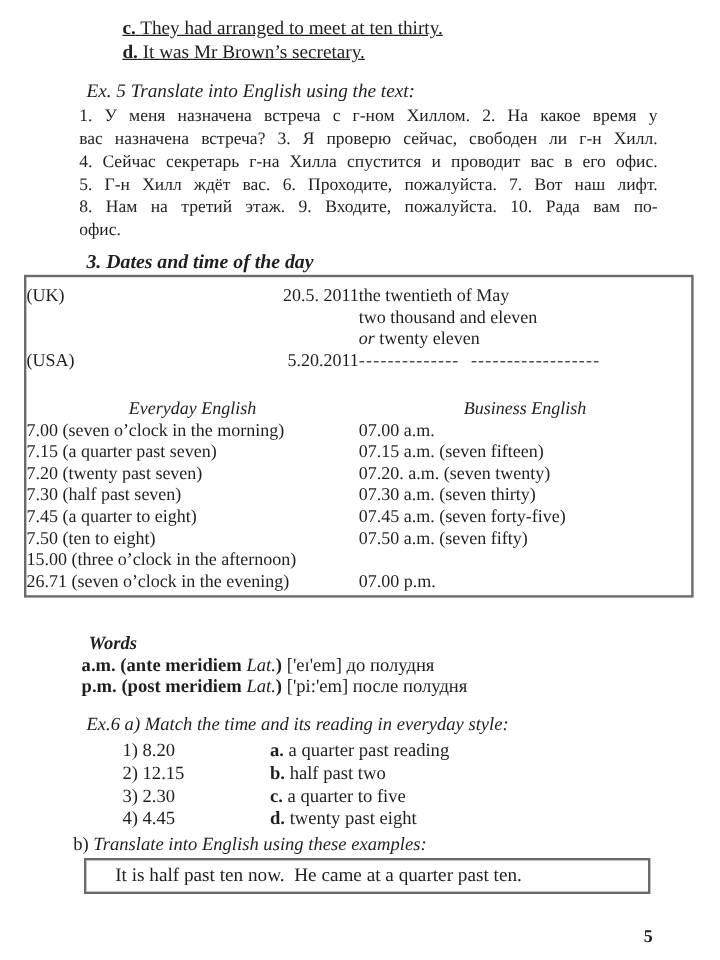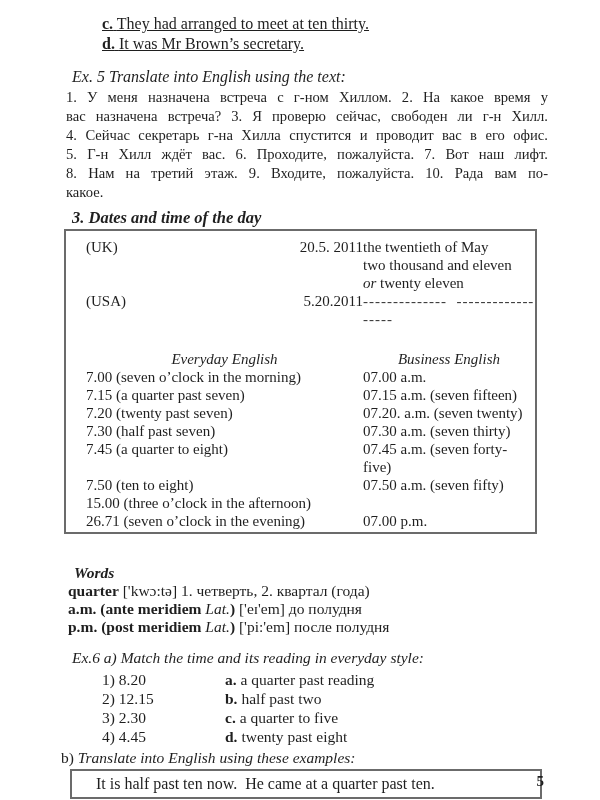--- a/index.html
+++ b/index.html
@@ -24,23 +24,23 @@
   .ex5-head{margin:13px 0 0 72px;font-size:16px;line-height:19px;font-style:italic;}
   .ru-para{margin:2px 0 0 66px;width:482px;font-size:14.6px;line-height:19px;}
   .ru-line{text-align:justify;text-align-last:justify;}
   .ru-line.last{text-align:left;text-align-last:left;}
 
   
   .section-head{margin:7px 0 0 72px;font-size:16.5px;line-height:18px;font-weight:bold;font-style:italic;}
 
   
   .dates-box{
-    margin:2px 0 0 64px;width:473px;box-sizing:border-box;
+    margin:2px 0 0 20px;width:558px;box-sizing:border-box;
     border:2px solid #6b6b6b;
-    padding:7px 0 2px 20px;
+    padding:7px 0 2px 0;
     font-size:15px;line-height:18px;
   }
   .dates-row{display:flex;}
   .dcol1{width:167px;display:flex;flex-direction:column;justify-content:space-between;height:72px;}
   .dcol2{width:110px;display:flex;flex-direction:column;justify-content:space-between;height:72px;text-align:right;}
   .dcol3{flex:1;}
   .dashes{letter-spacing:1px;color:#3a3a3a;}
   .times-head{display:flex;margin-top:22px;font-style:italic;}
   .th-left{width:277px;text-align:center;}
   .th-right{flex:1;text-align:center;}
@@ -76,21 +76,21 @@
     <div><span class="b">d.</span> <span>It was Mr Brown’s secretary.</span></div>
   </div>
 
   <div class="ex5-head">Ex. 5 Translate into English using the text:</div>
   <div class="ru-para">
     <div class="ru-line">1. У меня назначена встреча с г-ном Хиллом. 2. На какое время у</div>
     <div class="ru-line">вас назначена встреча? 3. Я проверю сейчас, свободен ли г-н Хилл.</div>
     <div class="ru-line">4. Сейчас секретарь г-на Хилла спустится и проводит вас в его офис.</div>
     <div class="ru-line">5. Г-н Хилл ждёт вас. 6. Проходите, пожалуйста. 7. Вот наш лифт.</div>
     <div class="ru-line">8. Нам на третий этаж. 9. Входите, пожалуйста. 10. Рада вам по-</div>
-    <div class="ru-line last">какое.</div>
+    <div class="ru-line last">офис.</div>
   </div>
 
   <div class="section-head">3. Dates and time of the day</div>
 
   <div class="dates-box">
     <div class="dates-row">
       <div class="dcol1">
         <span>(UK)</span>
         <span>(USA)</span>
       </div>
@@ -139,21 +139,20 @@
       <div>15.00 (three o’clock in the afternoon)</div>
     </div>
     <div class="time-row">
       <div>26.71 (seven o’clock in the evening)</div>
       <div>07.00 p.m.</div>
     </div>
   </div>
 
   <div class="words">
     <div class="words-head bi">Words</div>
-    <div><span class="b">quarter</span><span class="it"></span><span class="b"></span><span> ['kwɔ:tə] 1. четверть, 2. квартал (года)</span></div>
     <div><span class="b">a.m. (ante meridiem </span><span class="it">Lat.</span><span class="b">)</span><span> ['eɪ'em] до полудня</span></div>
     <div><span class="b">p.m. (post meridiem </span><span class="it">Lat.</span><span class="b">)</span><span> ['pi:'em] после полудня</span></div>
   </div>
 
   <div class="ex6-head">Ex.6 a) Match the time and its reading in everyday style:</div>
   <div class="ex6-pairs">
     <div class="pair-row">
       <div>1) 8.20</div>
       <div><span class="b">a.</span> <span>a quarter past reading</span></div>
     </div>

